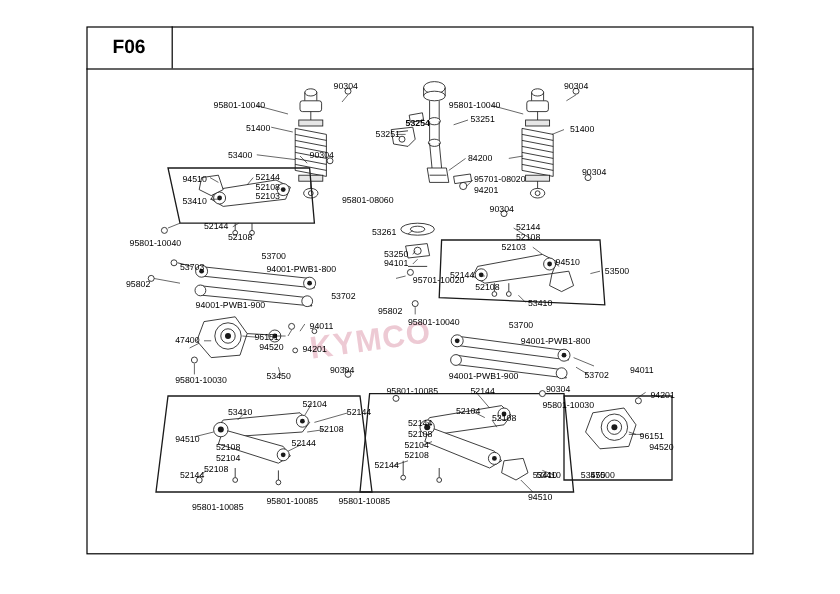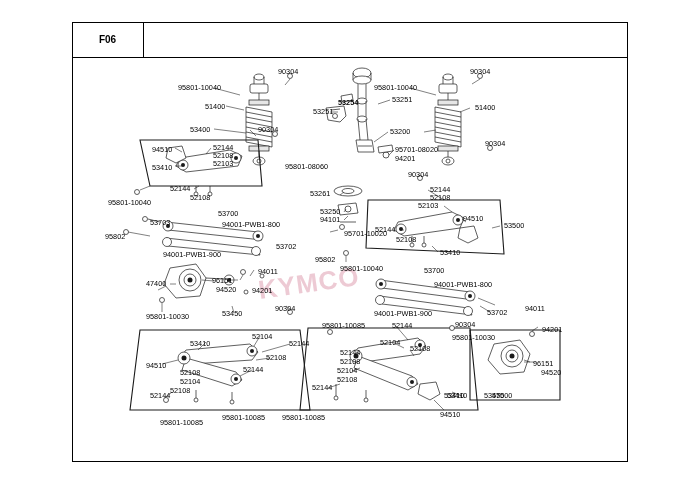--- a/index.html
+++ b/index.html
@@ -36,21 +36,21 @@
   }
   .title-code {
     position: absolute;
     left: 0; top: 0;
     width: 72px; height: 35px;
     border-right: 1px solid #000;
     box-sizing: border-box;
     display: flex;
     align-items: center;
     justify-content: center;
-    font-size: 10px;
+    font-size: 16px;
     font-weight: bold;
   }
   .title-text {
     position: absolute;
     left: 104px; top: 0;
     height: 35px;
     display: flex;
     align-items: center;
     font-size: 12.5px;
     font-weight: bold;
@@ -379,21 +379,21 @@
       <div class="lbl" style="left: 150px; top: 219px;">53703</div>
       <div class="lbl" style="left: 105px; top: 233px;">95802</div>
       <div class="lbl" style="left: 218px; top: 210px;">53700</div>
       <div class="lbl" style="left: 222px; top: 221px;">94001-PWB1-800</div>
       <div class="lbl" style="left: 163px; top: 251px;">94001-PWB1-900</div>
       <div class="lbl" style="left: 276px; top: 243px;">53702</div>
       <div class="lbl" style="left: 285px; top: 163px;">95801-08060</div>
       <div class="lbl" style="left: 313px; top: 108px;">53251</div>
       <div class="lbl" style="left: 338px; top: 99px; font-weight: bold;">53254</div>
       <div class="lbl" style="left: 392px; top: 96px;">53251</div>
-      <div class="lbl" style="left: 390px; top: 128px;">53200</div>
+      <div class="lbl" style="left: 390px; top: 128px;">84200</div>
       <div class="lbl" style="left: 395px; top: 146px;">95701-08020</div>
       <div class="lbl" style="left: 395px; top: 155px;">94201</div>
       <div class="lbl" style="left: 408px; top: 171px;">90304</div>
       <div class="lbl" style="left: 374px; top: 84px;">95801-10040</div>
       <div class="lbl" style="left: 475px; top: 104px;">51400</div>
       <div class="lbl" style="left: 470px; top: 68px;">90304</div>
       <div class="lbl" style="left: 485px; top: 140px;">90304</div>
       <div class="lbl" style="left: 310px; top: 190px;">53261</div>
       <div class="lbl" style="left: 320px; top: 208px;">53250</div>
       <div class="lbl" style="left: 320px; top: 216px;">94101</div>

